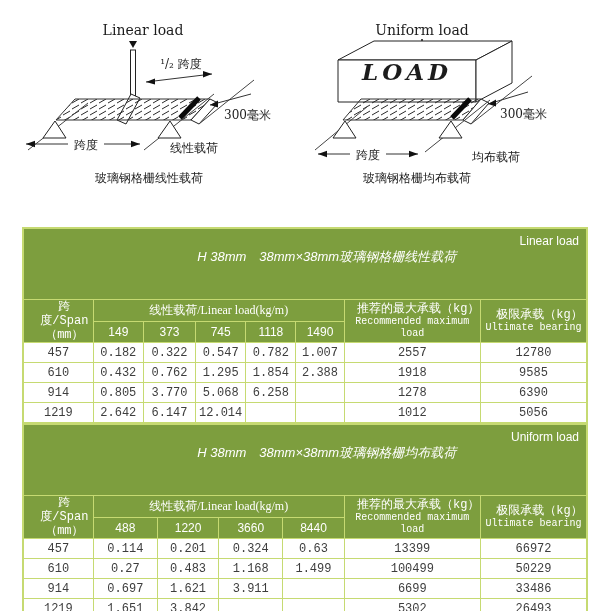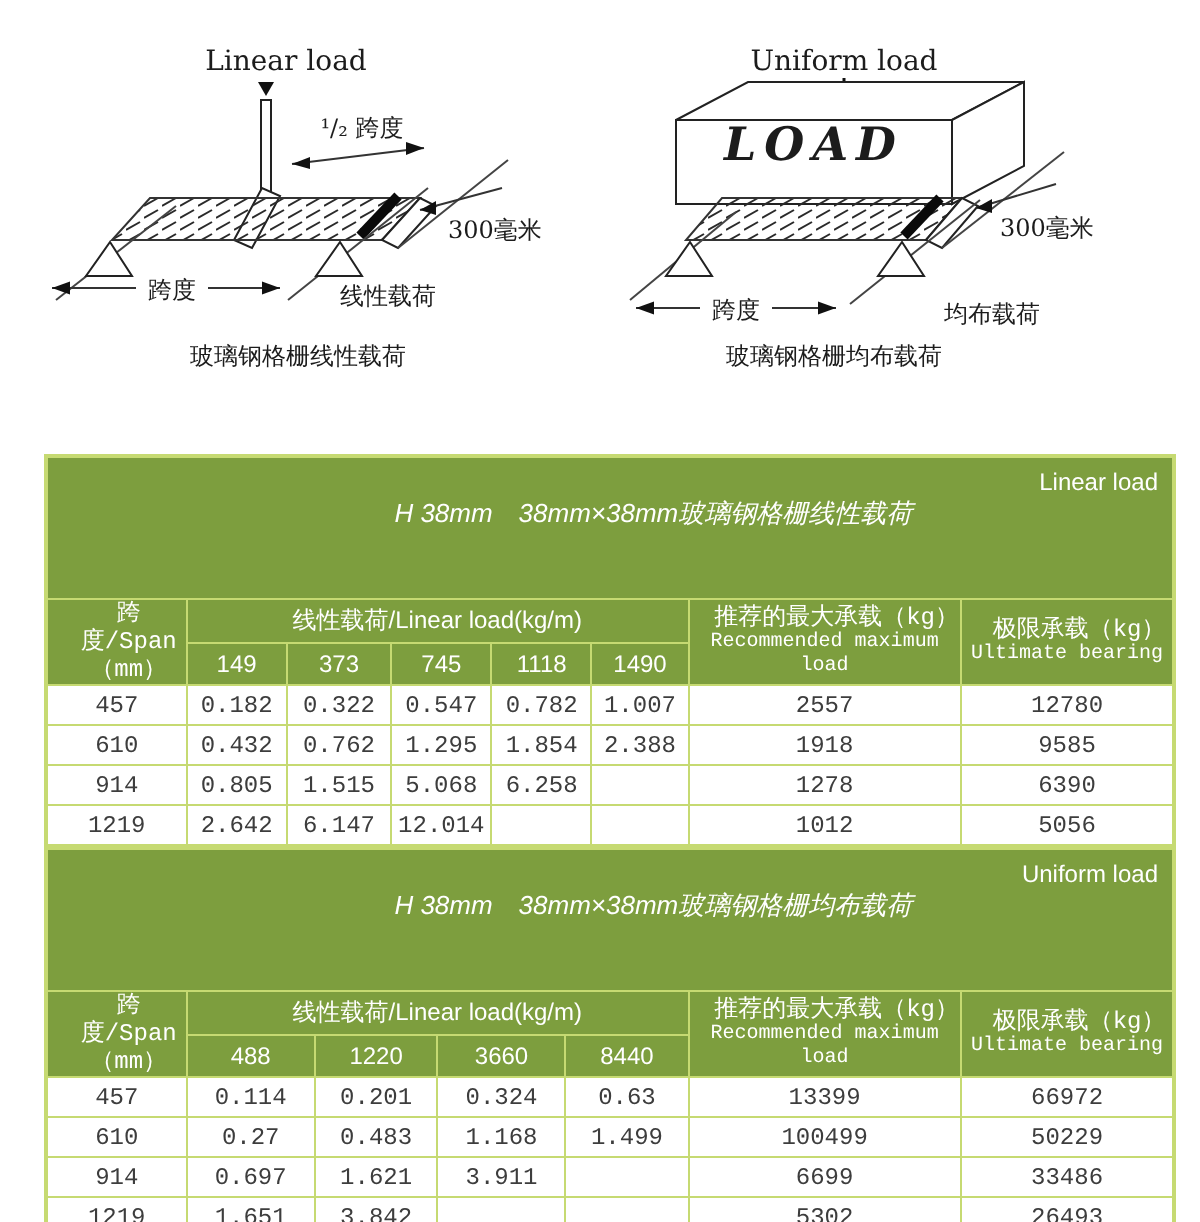--- a/index.html
+++ b/index.html
@@ -24,21 +24,21 @@
     background:#7d9e3e;color:#fff;height:25px;position:relative;
     text-align:center;font-size:13px;white-space:pre;
   }
   .tbl-title{display:inline-block;line-height:25px;font-style:italic;}
   .tbl-tag{position:absolute;right:7px;top:0;line-height:25px;font-size:12px;}
   tr.head td{
     background:#7d9e3e;color:#fff;text-align:center;vertical-align:middle;
   }
   tr.head .cn{font-size:12px;line-height:14px;font-family:Liberation Mono, monospace;margin-left:12px;}
   tr.head .en{font-size:10px;line-height:12px;font-family:"Liberation Mono","DejaVu Sans Mono",monospace;}
-  tr.head td.group{font-size:12px;height:19px;font-family:Liberation Sans, sans-serif;}
+  tr.head td.group{font-size:12px;height:19px;font-family:Liberation Serif, serif;}
   tr.head.sub td{font-size:12px;height:18px;font-family:Liberation Sans, sans-serif;}
   tr.brow td{
     background:#fff;color:#3d3d3d;text-align:center;height:19px;
     font-size:12px;font-family:"Liberation Mono","DejaVu Sans Mono",monospace;
   }
 </style>
 </head>
 <body>
 
 <div class="page">
@@ -191,21 +191,21 @@
           <td>0.762</td>
           <td>1.295</td>
           <td>1.854</td>
           <td>2.388</td>
           <td>1918</td>
           <td>9585</td>
         </tr>
         <tr class="brow">
           <td>914</td>
           <td>0.805</td>
-          <td>1.515</td>
+          <td>3.770</td>
           <td>5.068</td>
           <td>6.258</td>
           <td></td>
           <td>1278</td>
           <td>6390</td>
         </tr>
         <tr class="brow">
           <td>1219</td>
           <td>2.642</td>
           <td>6.147</td>

